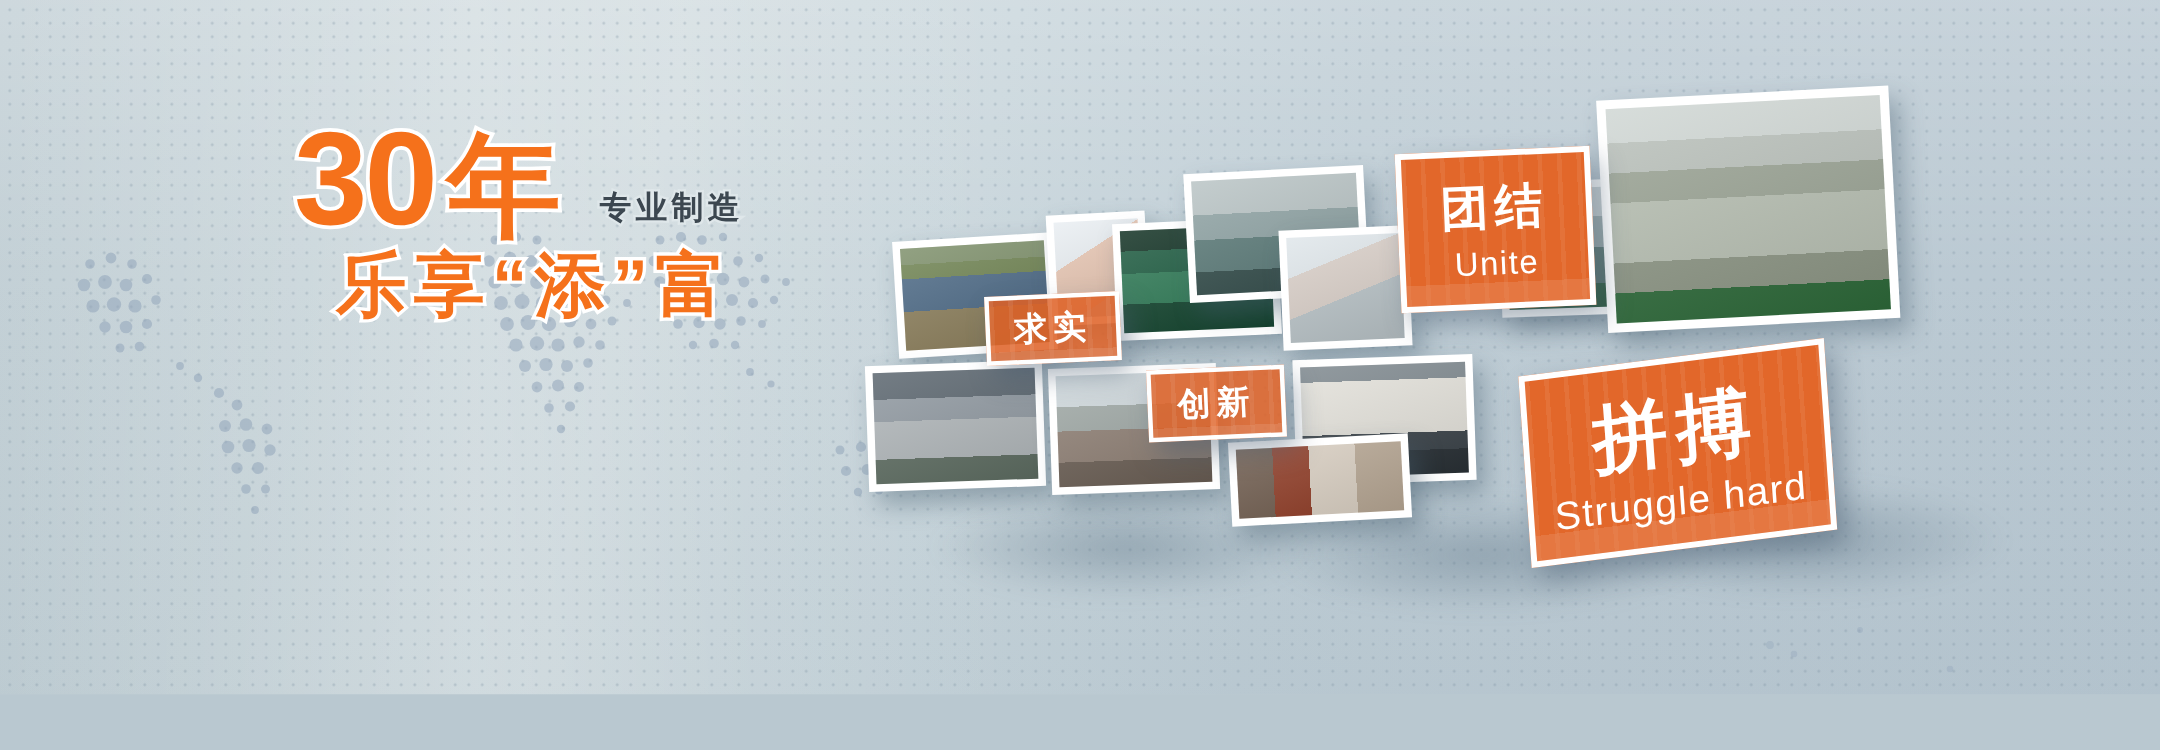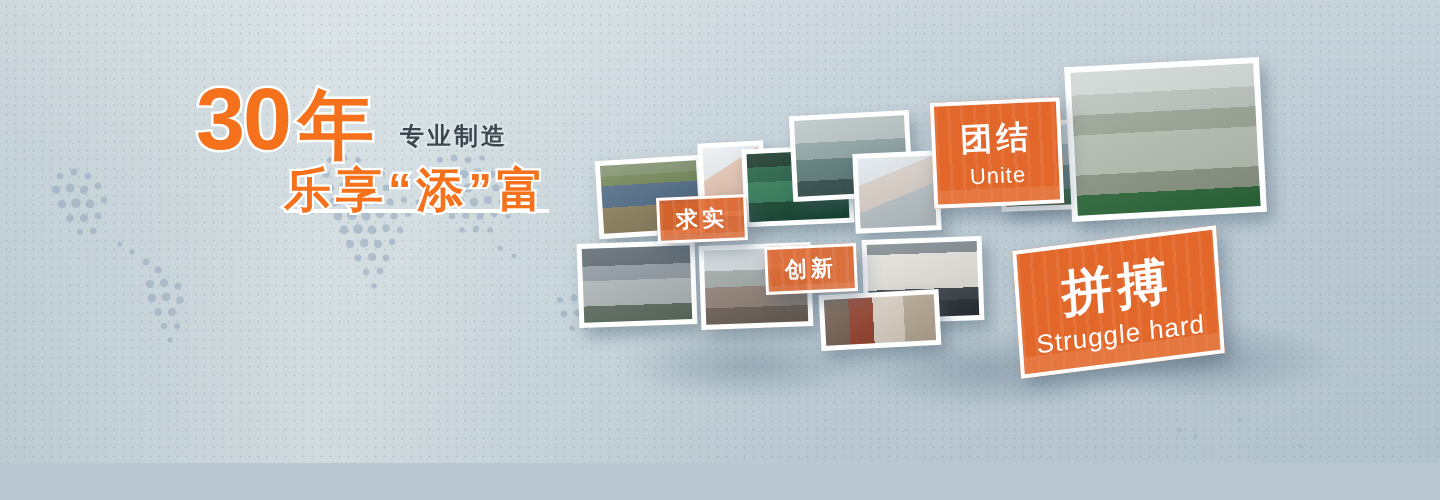--- a/index.html
+++ b/index.html
@@ -58,34 +58,34 @@
     text-shadow: 0 1px 0 rgba(255,255,255,.7);
   }
   .nian {
     font-size: 76px; line-height:.92; font-weight: 700;
     color:#F5711B;
     -webkit-text-stroke: 5px #ffffff;
     paint-order: stroke fill;
     margin-left:-4px;
   }
   .sub-pro {
-    font-size: 24px; font-weight: 600; color:#3c4750;
+    font-size: 21px; font-weight: 600; color:#3c4750;
     letter-spacing: 3px;
     -webkit-text-stroke: 3px #dfe7ea;
     paint-order: stroke fill;
     padding-bottom: 8px; margin-left: 14px;
   }
   .line-b, .line-c {
     font-size: 47px; font-weight: 700; color:#F5711B;
     letter-spacing: 5px; line-height: 1.28;
     -webkit-text-stroke: 4.5px #ffffff;
     paint-order: stroke fill;
   }
   .line-b { margin-top: 34px; margin-left: 52px; }
-  .line-c { margin-left: 88px; text-decoration: underline; }
+  .line-c { margin-left: 28px; }
 
   
   #collage { position:absolute; left:0; top:0; width:1440px; height:500px; z-index:4; }
   .ph {
     position:absolute;
     background:#ffffff;
     padding:5px;
     box-shadow: 6px 9px 16px rgba(70,92,110,0.42);
     overflow:hidden;
   }

